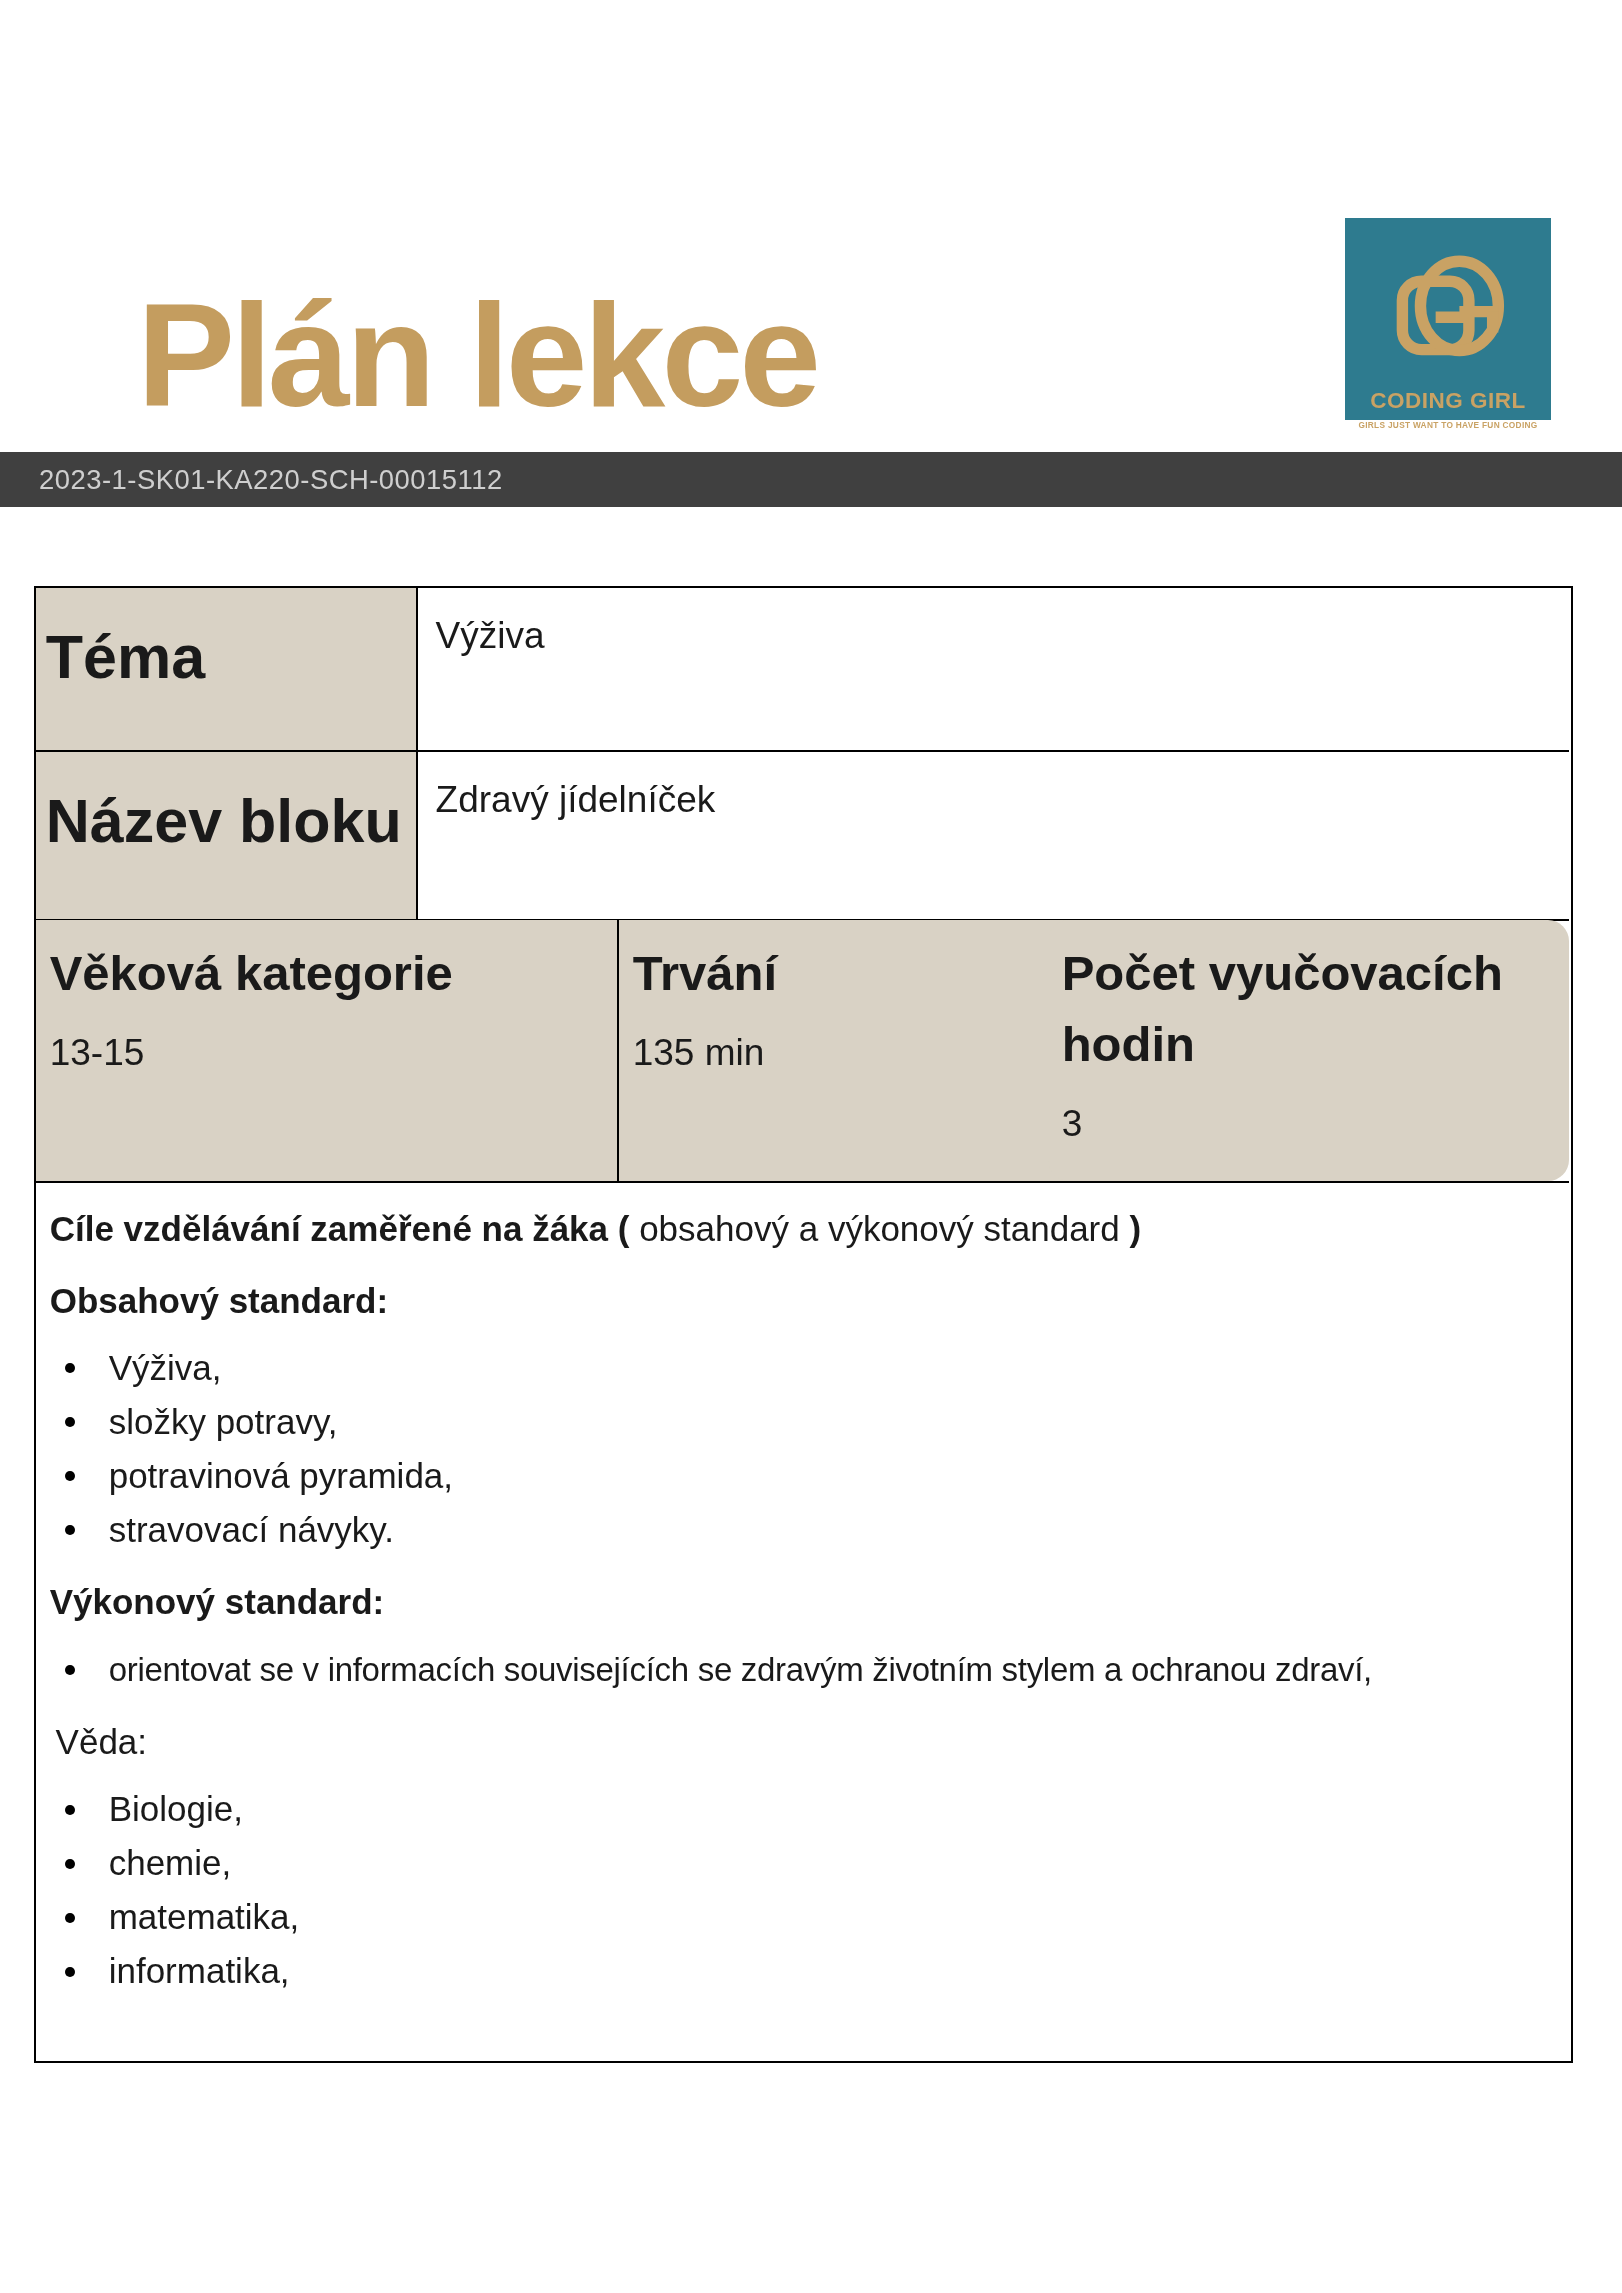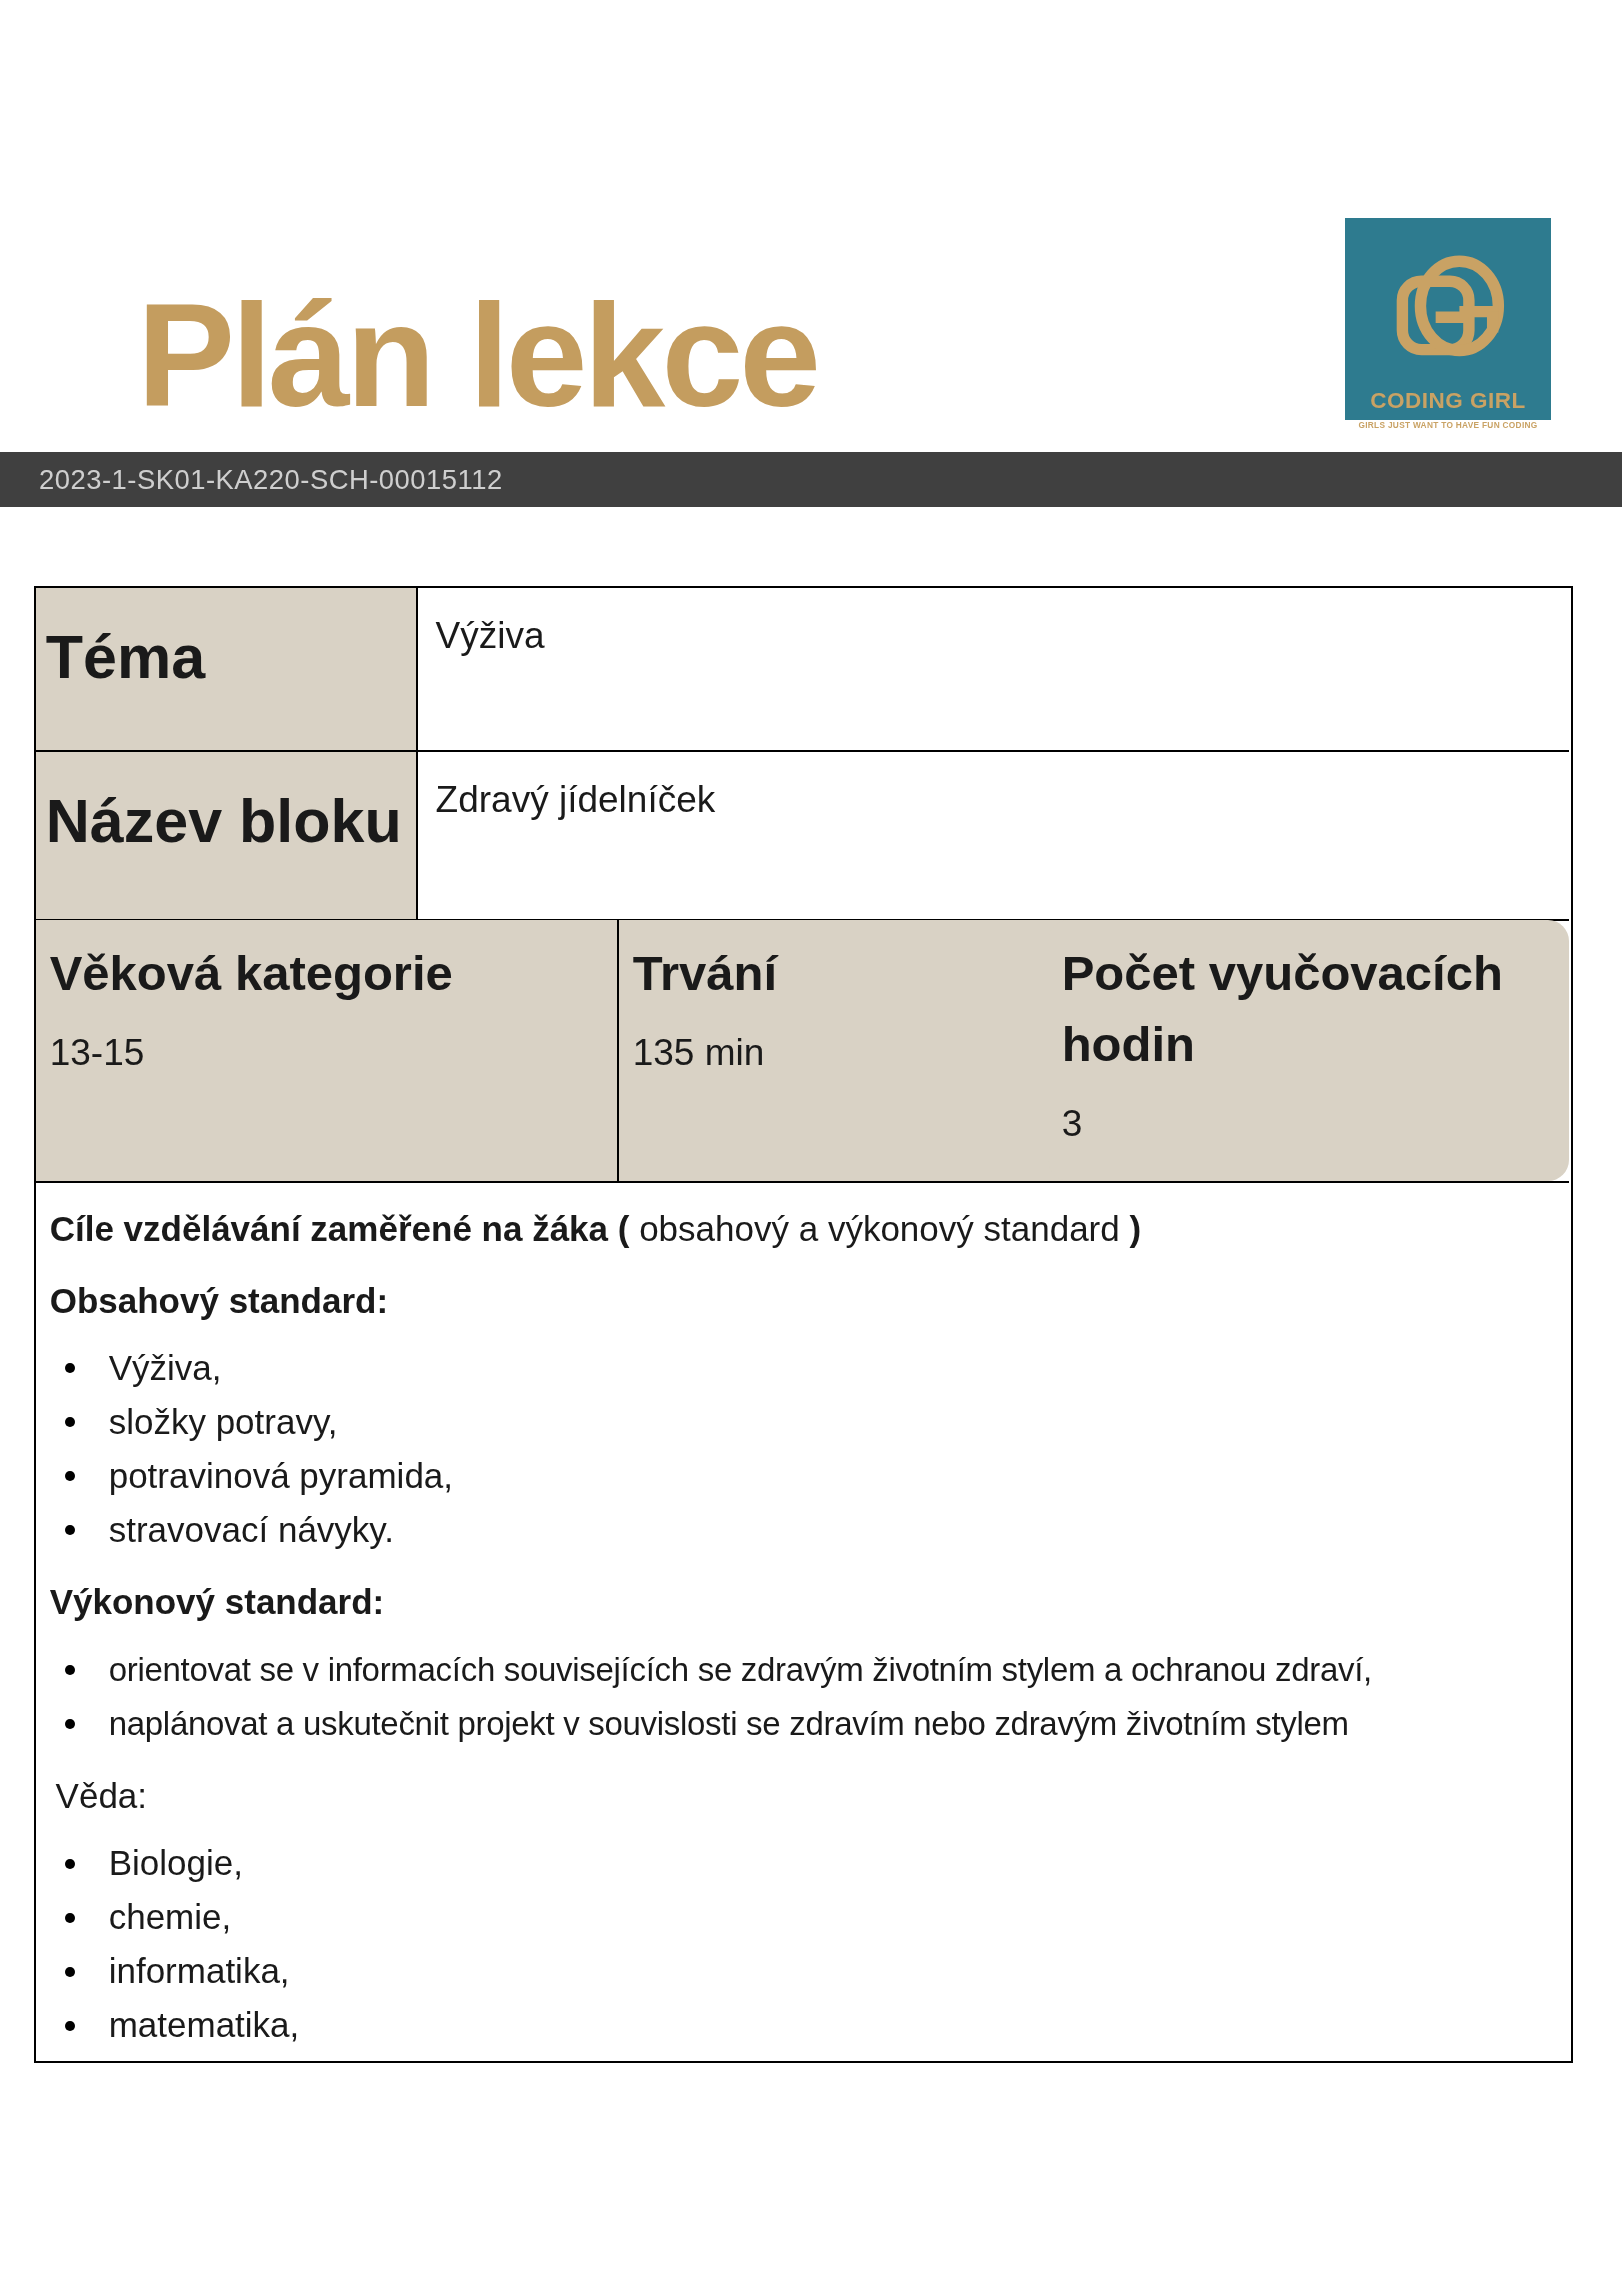--- a/index.html
+++ b/index.html
@@ -145,27 +145,26 @@
       <ul>
         <li>Výživa,</li>
         <li>složky potravy,</li>
         <li>potravinová pyramida,</li>
         <li>stravovací návyky.</li>
       </ul>
 
       <div class="std-label">Výkonový standard:</div>
       <ul class="long-items">
         <li>orientovat se v informacích souvisejících se zdravým životním stylem a ochranou zdraví,</li>
-        <li>naplánovat a uskutečnit projekt v souvislosti se zdravím nebo zdravým životním stylem</li>
       </ul>
 
       <div class="std-label regular">Věda:</div>
       <ul>
         <li>Biologie,</li>
         <li>chemie,</li>
+        <li>matematika,</li>
         <li>informatika,</li>
-        <li>matematika,</li>
       </ul>
     </div>
 
   </div>
 </div>
 
 
 </body></html>

